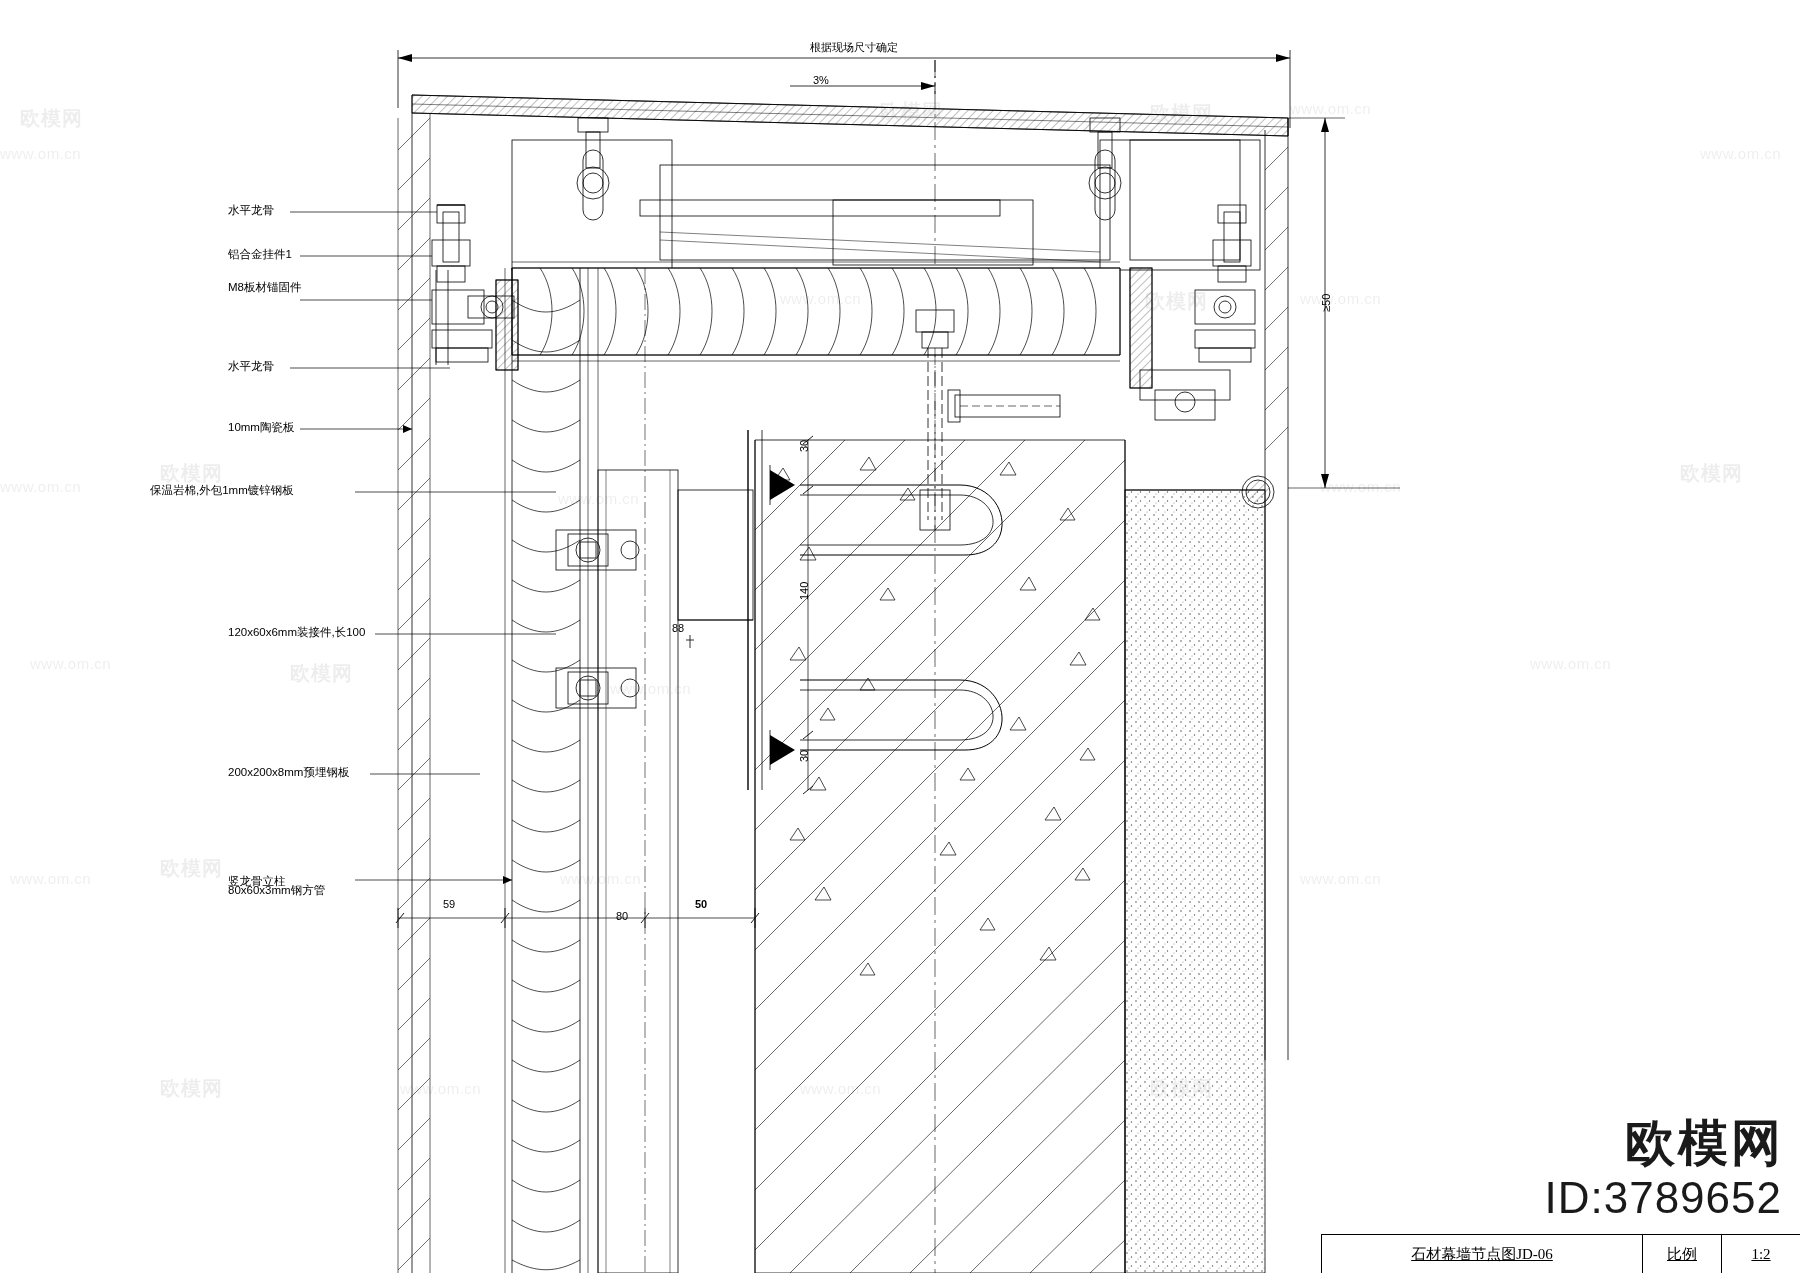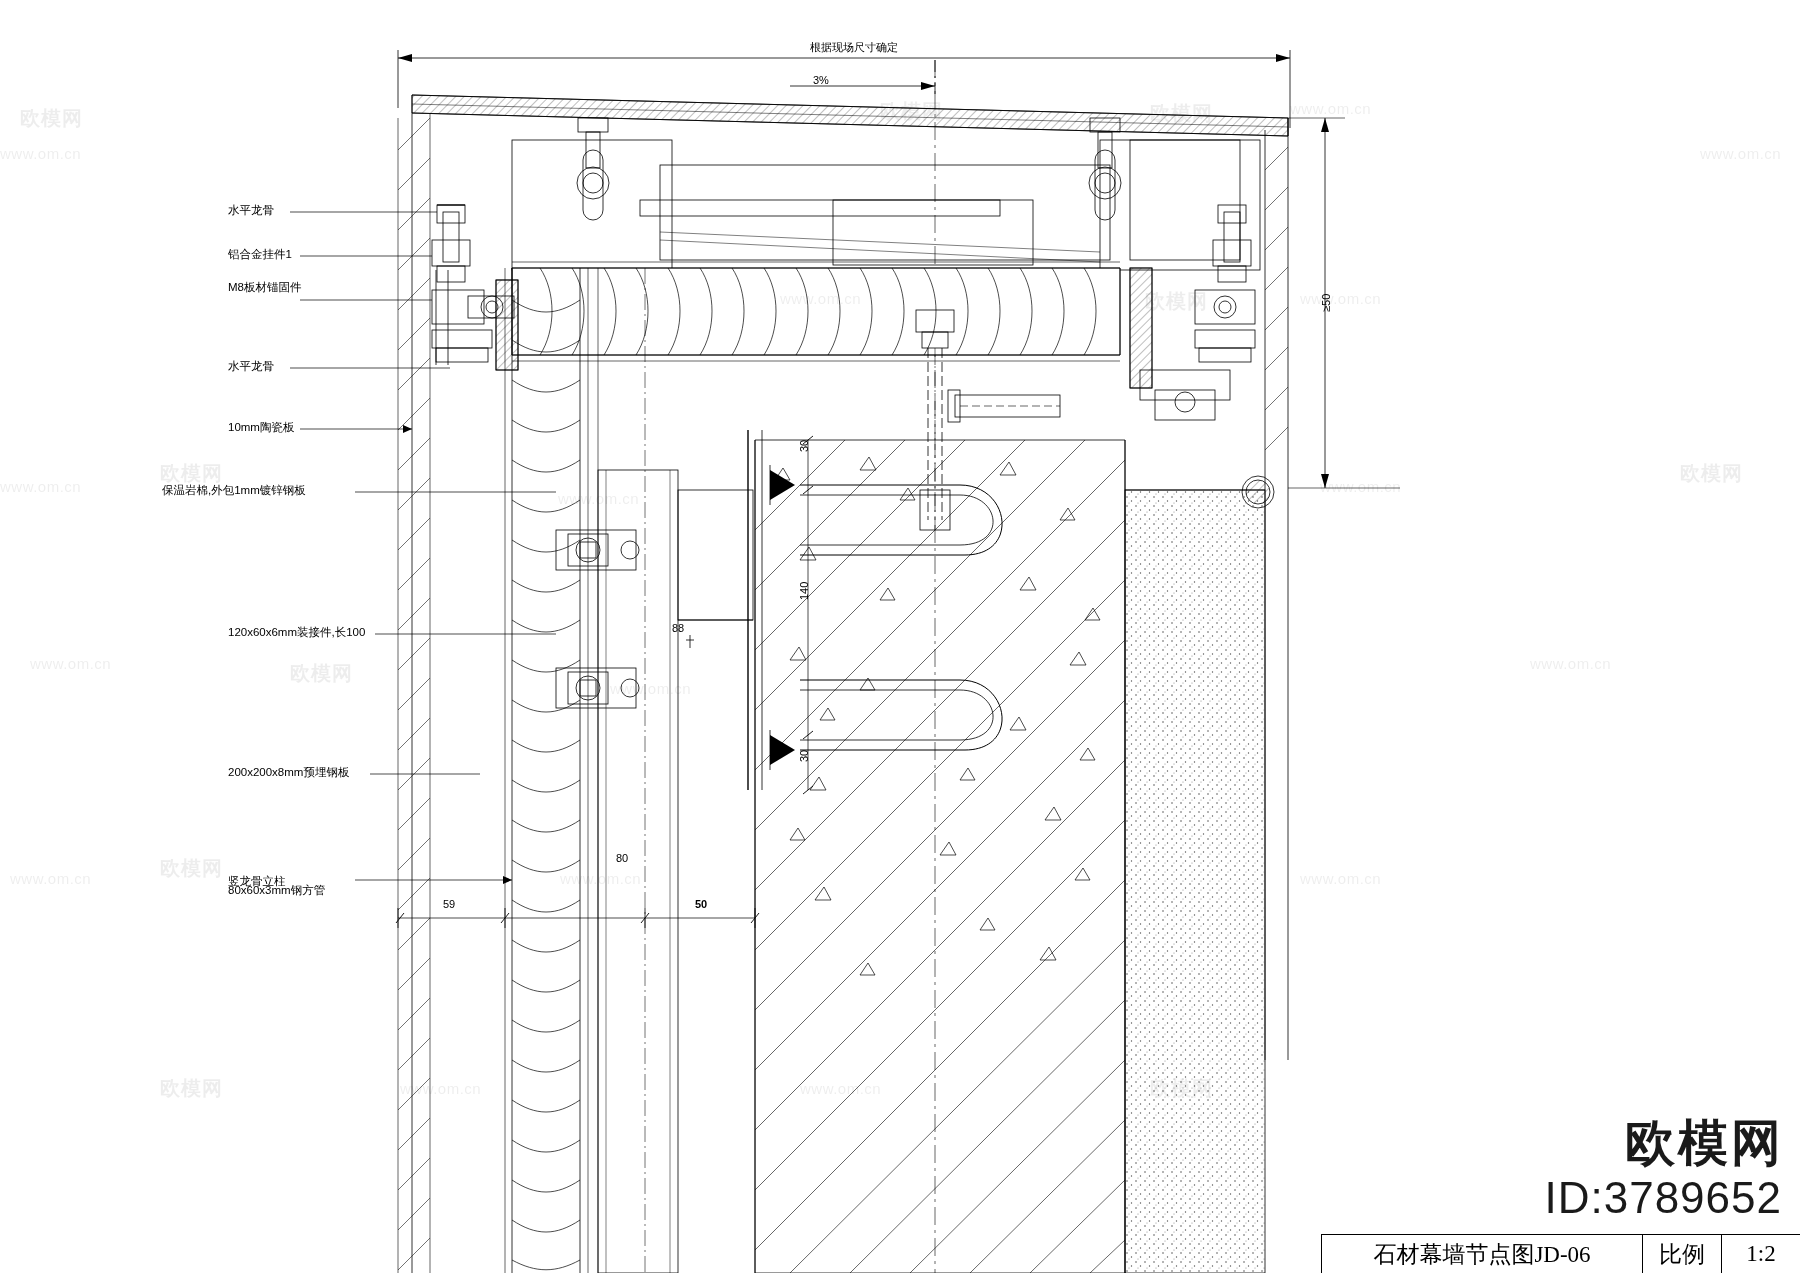--- a/index.html
+++ b/index.html
@@ -86,23 +86,24 @@
     border: 1px solid #000;
     border-right: none;
     border-bottom: none;
     background: #fff;
   }
   .tb-cell {
     display: flex;
     align-items: center;
     justify-content: center;
     padding: 0 10px;
-    font-size: 23px;
+    font-size: 15px;
     font-family: "Liberation Serif", serif;
     border-right: 1px solid #000;
+    text-decoration: underline;
   }
   .tb-cell:last-child { border-right: none; }
 </style>
 </head>
 <body>
 
 <div id="sheet">
 
 <svg width="1800" height="1273" viewBox="0 0 1800 1273">
   <defs>
@@ -455,33 +456,33 @@
 
   </g>
 </svg>
 
 
 <div class="lbl" style="left:228px; top:203px;">水平龙骨</div>
 <div class="lbl" style="left:228px; top:247px;">铝合金挂件1</div>
 <div class="lbl" style="left:228px; top:280px;">M8板材锚固件</div>
 <div class="lbl" style="left:228px; top:359px;">水平龙骨</div>
 <div class="lbl" style="left:228px; top:420px;">10mm陶瓷板</div>
-<div class="lbl" style="left:150px; top:483px;margin-left:12px;">保温岩棉,外包1mm镀锌钢板</div>
+<div class="lbl" style="left:150px; top:483px;">保温岩棉,外包1mm镀锌钢板</div>
 <div class="lbl" style="left:228px; top:625px;">120x60x6mm装接件,长100</div>
 <div class="lbl" style="left:228px; top:765px;text-align:right;">200x200x8mm预埋钢板</div>
 <div class="lbl" style="left:228px; top:883px;">80x60x3mm钢方管</div>
 <div class="lbl" style="left:228px; top:874px;">竖龙骨立柱</div>
 
 
 <div class="dimtxt" style="left:810px; top:40px;">根据现场尺寸确定</div>
 <div class="dimtxt" style="left:813px; top:74px;">3%</div>
 <div class="dimtxt vert" style="left:1320px; top:312px;">≥50</div>
 
 <div class="dimtxt" style="left:443px; top:898px;">59</div>
-<div class="dimtxt" style="left:574px; top:852px;padding-left:42px;">80</div>
+<div class="dimtxt" style="left:574px; top:910px;padding-left:42px;">80</div>
 <div class="dimtxt" style="left:695px; top:898px;font-weight:bold;">50</div>
 <div class="dimtxt" style="left:672px; top:588px;margin-top:34px;">88</div>
 <div class="dimtxt vert" style="left:798px; top:452px;">30</div>
 <div class="dimtxt vert" style="left:798px; top:600px;">140</div>
 <div class="dimtxt vert" style="left:798px; top:762px;">30</div>
 
 
 <div class="wm wm-cn" style="left:20px; top:105px;">欧模网</div>
 <div class="wm wm-url" style="left:0px; top:145px;">www.om.cn</div>
 <div class="wm wm-cn" style="left:160px; top:460px;">欧模网</div>

